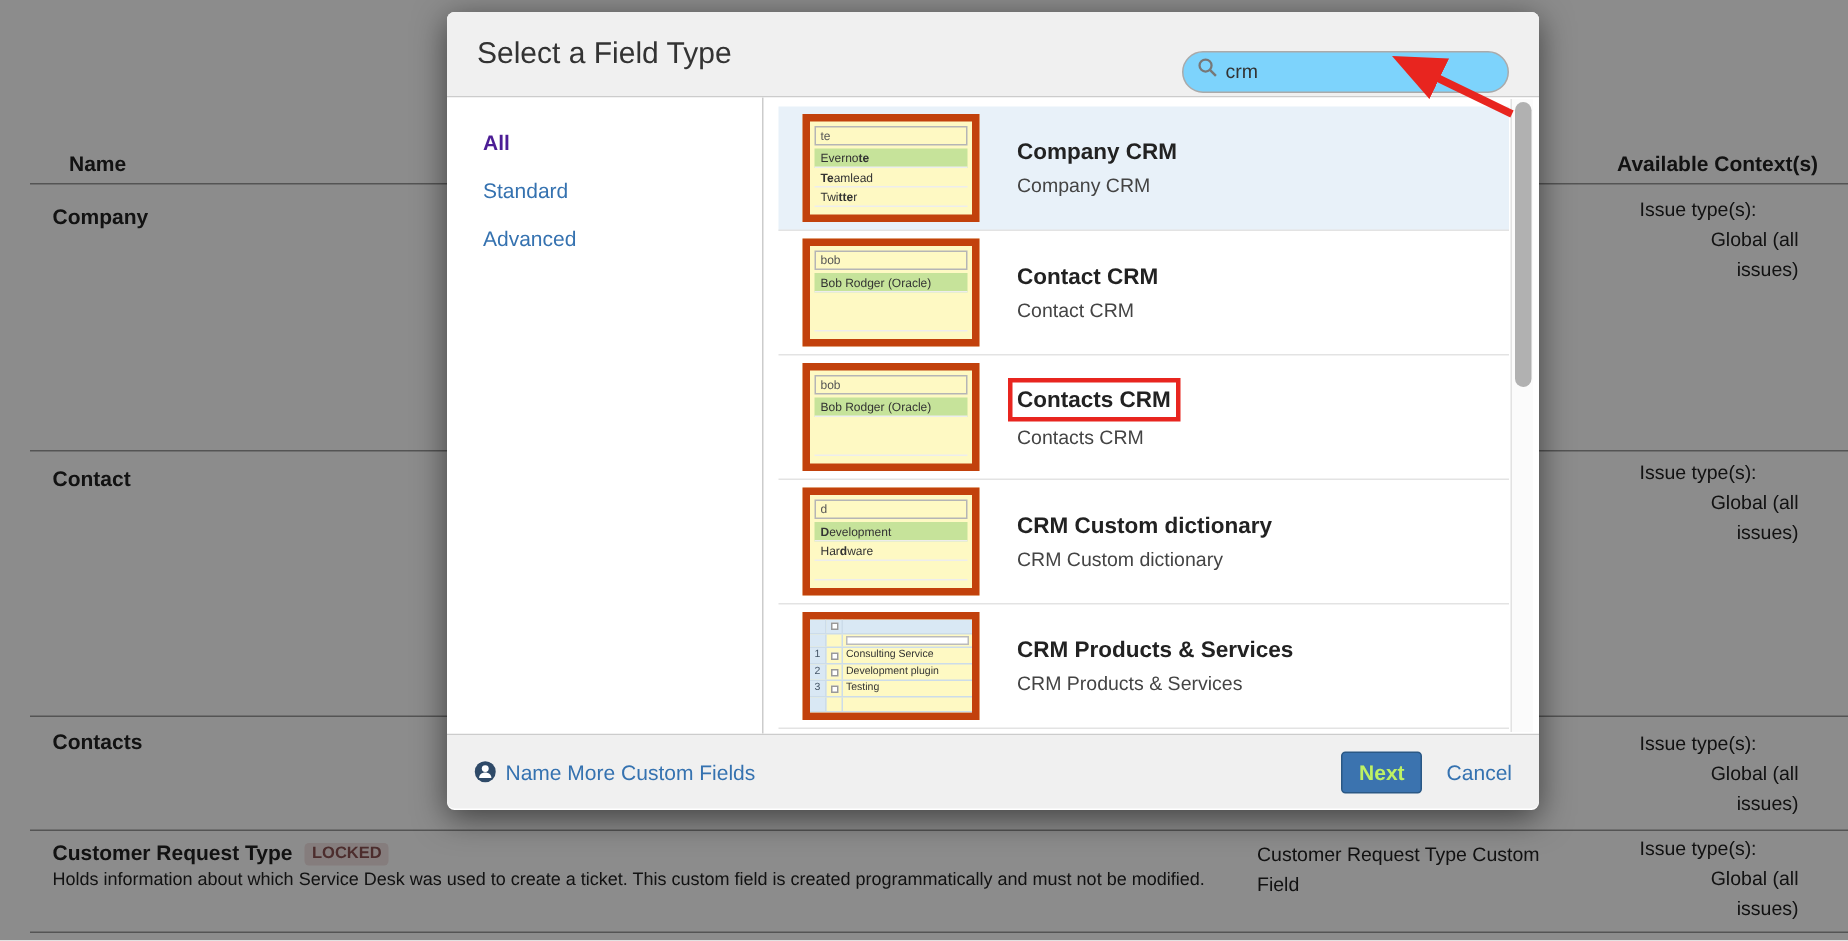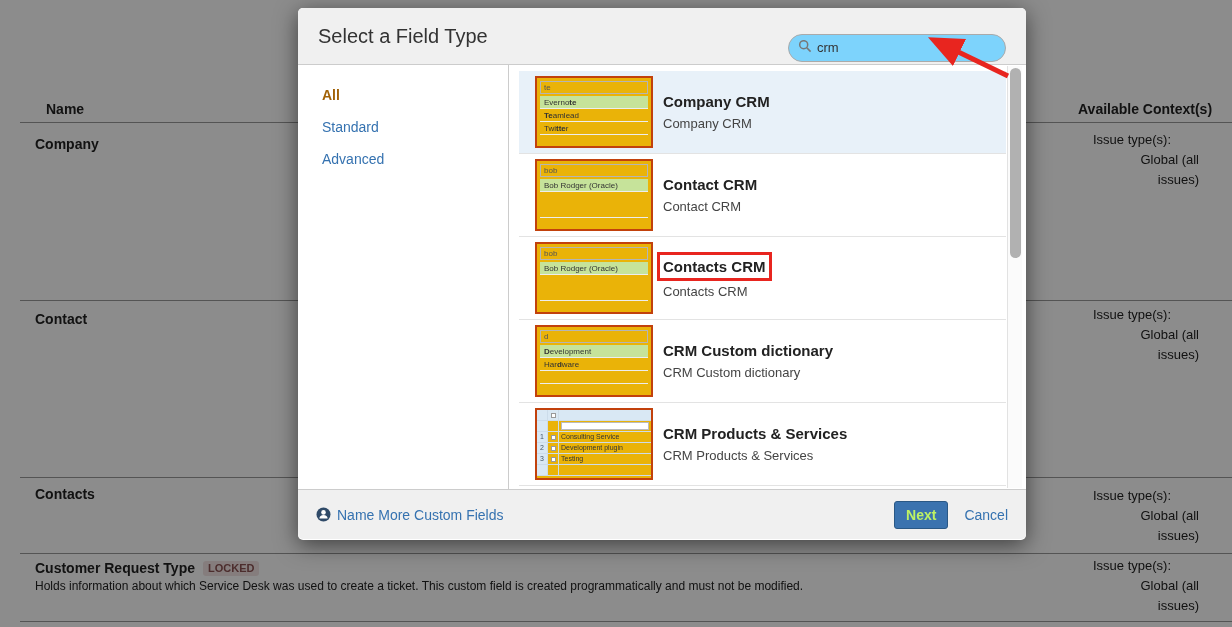--- a/index.html
+++ b/index.html
@@ -31,32 +31,32 @@
   .modal-header { height:57px; background:#f0f0f0; border-bottom:1px solid #ccc; border-radius:5px 5px 0 0;
                   display:flex; align-items:center; padding:0 20px; }
   .modal-title { font-size:20px; color:#333; }
   .search-box { margin-left:auto; width:218px; height:28px; background:#7dd3fc; border:1px solid #aaa;
                 border-radius:14px; display:flex; align-items:center; padding:0 9px;margin-top:23px; }
   .search-box input { border:none; outline:none; width:150px; font-size:13px; color:#333; margin-left:5px;
                       font-family:"Liberation Sans",sans-serif; background:transparent; }
   .modal-body { display:flex; height:424px; }
   .sidebar { width:211px; border-right:1px solid #ccc; padding:22px 0 0 24px; }
   .sb-item { font-size:14px; margin-bottom:16px; cursor:pointer; }
-  .sb-item.selected { font-weight:bold; color:#a16207; }
+  .sb-item.selected { font-weight:bold; color:#4c1d95; }
   .sb-item.link { color:#3572b0; }
   .list-area { flex:1; position:relative; }
   .list-inner { margin:6px 20px 0 10px; }
   .item { height:83px; border-bottom:1px solid #e3e3e3; display:flex; align-items:center; padding-left:16px; }
   .item.selected { background:#e8f1f9; }
   .item-title { font-size:15px; font-weight:bold; color:#222; margin-bottom:6px; }
   .item-desc { font-size:13px; color:#444; }
   .red-box { display:inline-block; outline:3px solid #e8251f; outline-offset:3px; }
 
   
-  .thumb { width:118px; height:72px; border:2px solid #c2410c; background:#eab308; margin-right:10px;
+  .thumb { width:118px; height:72px; border:5px solid #c2410c; background:#fef9c3; margin-right:25px;
            flex-shrink:0; overflow:hidden; font-size:8px; color:#333; }
   .dd { padding:3px 3px 0 3px; }
   .dd-input { border:1px solid #b5b5b5; height:13px; line-height:11px; padding:0 3px; margin-bottom:2px;
               color:#555; position:relative; }
   .dd-opt { height:13px; line-height:13px; padding:0 4px; border-bottom:1px solid #ededed; white-space:nowrap; }
   .dd-opt.hl { background:#c6e39a; }
   
   .tt { display:flex; flex-direction:column; height:100%; }
   .tt-row { display:flex; height:11px; border-bottom:1px solid #ccdcea; font-size:7px; align-items:stretch; }
   .tt-num { width:11px; background:#d9e8f4; border-right:1px solid #ccdcea; text-align:center;
@@ -113,20 +113,21 @@
     <div class="ctx-label">Issue type(s):</div>
     <div class="ctx-line">Global (all</div>
     <div class="ctx-line">issues)</div>
   </div>
   <div class="hr" style="top:553px"></div>
 
   <div class="locked-name">
     <span>Customer Request Type</span><span class="locked-badge">LOCKED</span>
   </div>
   <div class="locked-desc">Holds information about which Service Desk was used to create a ticket. This custom field is created programmatically and must not be modified.</div>
+  <div class="field-col">Customer Request Type Custom Field</div>
   <div class="ctx" style="top:556px">
     <div class="ctx-label">Issue type(s):</div>
     <div class="ctx-line">Global (all</div>
     <div class="ctx-line">issues)</div>
   </div>
   <div class="hr" style="top:621px"></div>
 </div>
 
 <div class="overlay"></div>
 

